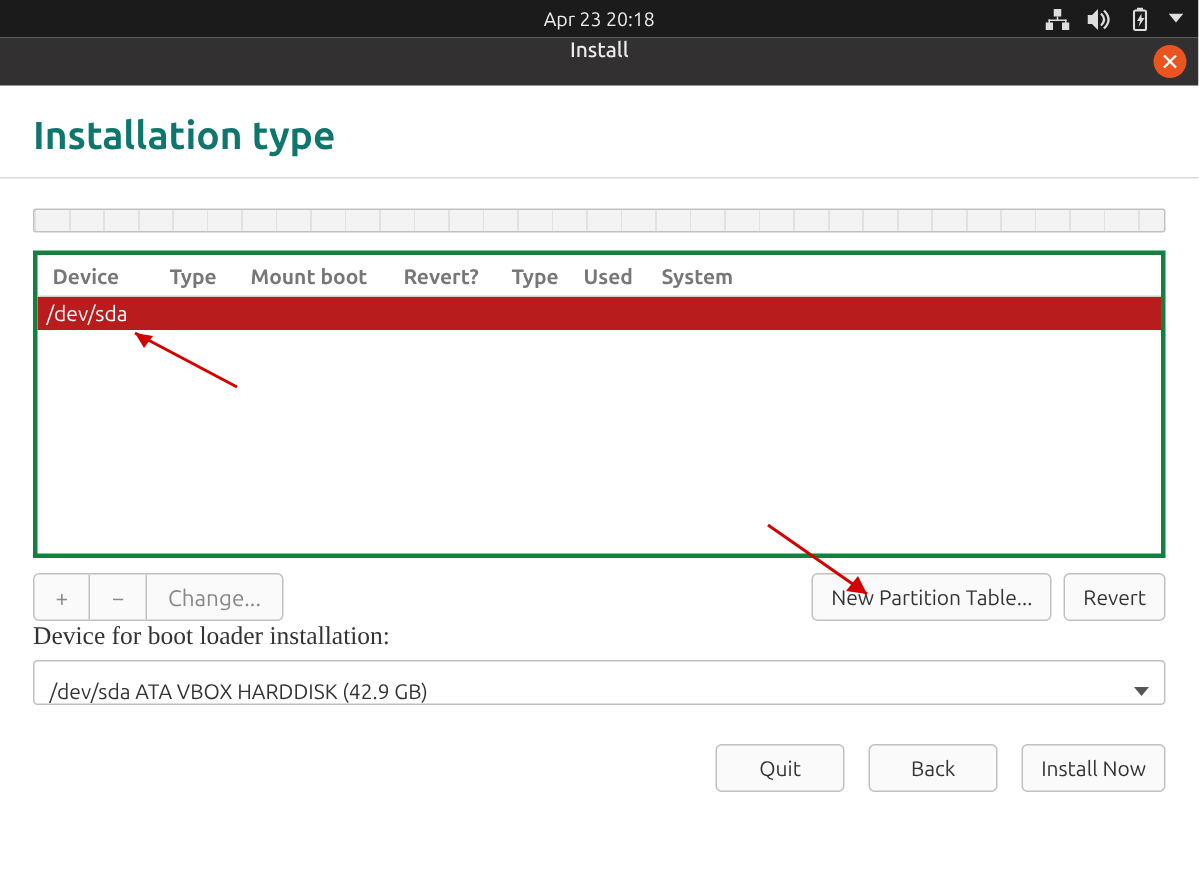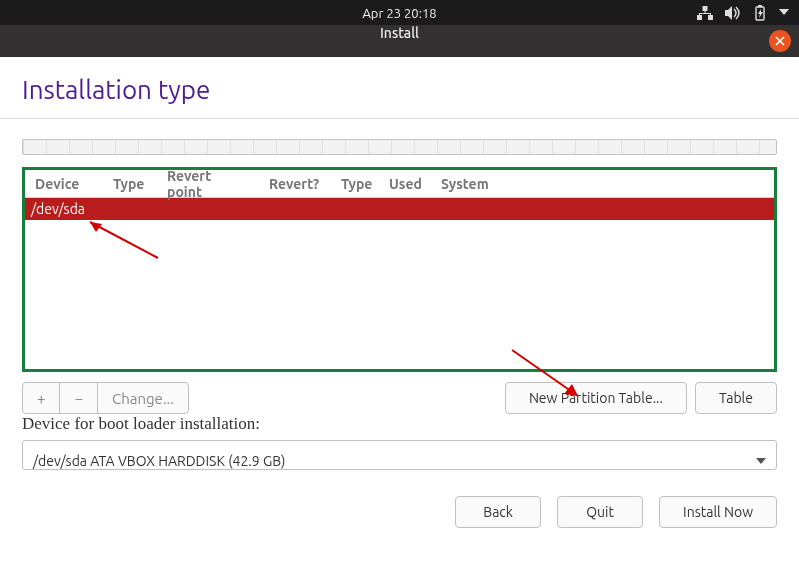--- a/index.html
+++ b/index.html
@@ -26,21 +26,21 @@
   .close-btn {
     position: absolute; right: 8px; top: 5px;
     width: 22px; height: 22px; border-radius: 11px;
     background: #e95420; display: flex; align-items: center; justify-content: center;
     cursor: pointer;
   }
   .close-btn svg { display: block; }
 
   
   .content { padding: 18px 22px 0 22px; }
-  h1 { font-size: 26px; font-weight: 400; color: #4c1d95; margin-bottom: 14px; }
+  h1 { font-size: 26px; font-weight: 700; color: #0f766e; margin-bottom: 14px; }
 
   .sep-line { height: 1px; background: #d8d8d8; margin: 0 -22px; }
 
   .usage-bar {
     height: 16px; margin-top: 20px;
     background: repeating-linear-gradient(90deg, #e1e1e1 0 1px, #f3f3f3 1px 23px);
     border: 1px solid #c2c2c2; border-radius: 2px;
   }
 
   .part-table {
@@ -75,21 +75,21 @@
     border: 1px solid #c0c0c0; background: #fafafa; height: 32px;
     display: flex; border-radius: 4px; overflow: hidden;
   }
   .seg button {
     background: transparent; border: none; border-right: 1px solid #c0c0c0;
     padding: 0 14px; font-size: 15px; color: #888; cursor: not-allowed;
   }
   .seg button:last-child { border-right: none; }
   .btn {
     height: 32px; border: 1px solid #c0c0c0; background: #fafafa;
-    border-radius: 4px; padding: 0 23px; font-size: 14px; color: #333;
+    border-radius: 4px; padding: 0 12px; font-size: 14px; color: #333;
     cursor: pointer; margin-left: 8px;
   }
   .btn-row-right { display: flex; }
 
   .boot-label { font-size: 17px; color: #333; font-family: Liberation Serif, serif; }
   .combo {
     margin-top: 6px; height: 30px; border: 1px solid #c0c0c0; border-radius: 3px;
     background: #fff; display: flex; align-items: flex-end; padding: 0 10px;
     font-size: 14px; color: #333; justify-content: space-between; cursor: pointer;
   }
@@ -160,58 +160,58 @@
 <div class="content">
   <h1>Installation type</h1>
   <div class="sep-line"></div>
 
   <div class="usage-bar"></div>
 
   <div class="part-table">
     <div class="thead">
       <div class="col-device">Device</div>
       <div class="col-type">Type</div>
-      <div class="col-mount">Revert point</div>
+      <div class="col-mount">Mount boot</div>
       <div class="col-format">Revert?</div>
       <div class="col-size">Type</div>
       <div class="col-used">Used</div>
       <div class="col-system">System</div>
     </div>
     <div class="trow">
       <div>/dev/sda</div>
     </div>
   </div>
 
   <div class="tbl-toolbar">
     <div class="btn-row-left">
       <div class="seg">
         <button>+</button>
         <button>−</button>
         <button>Change...</button>
       </div>
     </div>
     <div class="btn-row-right">
       <button class="btn">New Partition Table...</button>
-      <button class="btn">Table</button>
+      <button class="btn">Revert</button>
     </div>
   </div>
 
   <div class="boot-label">Device for boot loader installation:</div>
   <div class="combo">
     <span>/dev/sda  ATA VBOX HARDDISK (42.9 GB)</span>
     <span class="chev">
       <svg width="10" height="8" viewBox="0 0 10 8">
           <polygon points="0,0 10,0 5,6" fill="#555"></polygon>
         </svg>
     </span>
   </div>
 
   <div class="footer">
+    <button class="btn">Quit</button>
     <button class="btn">Back</button>
-    <button class="btn">Quit</button>
     <button class="btn">Install Now</button>
   </div>
 </div>
 
 <svg class="arrow1" style="left:80px; top:216px;" width="80" height="44" viewBox="0 0 80 44">
   <line x1="78" y1="42" x2="10" y2="6" stroke="#d40000" stroke-width="2"></line>
   <polygon points="10,6 22,8 16,16" fill="#d40000"></polygon>
 </svg>
 <svg class="arrow2" style="left:508px; top:346px;" width="82" height="56" viewBox="0 0 82 56">
   <line x1="4" y1="4" x2="70" y2="50" stroke="#d40000" stroke-width="2"></line>

